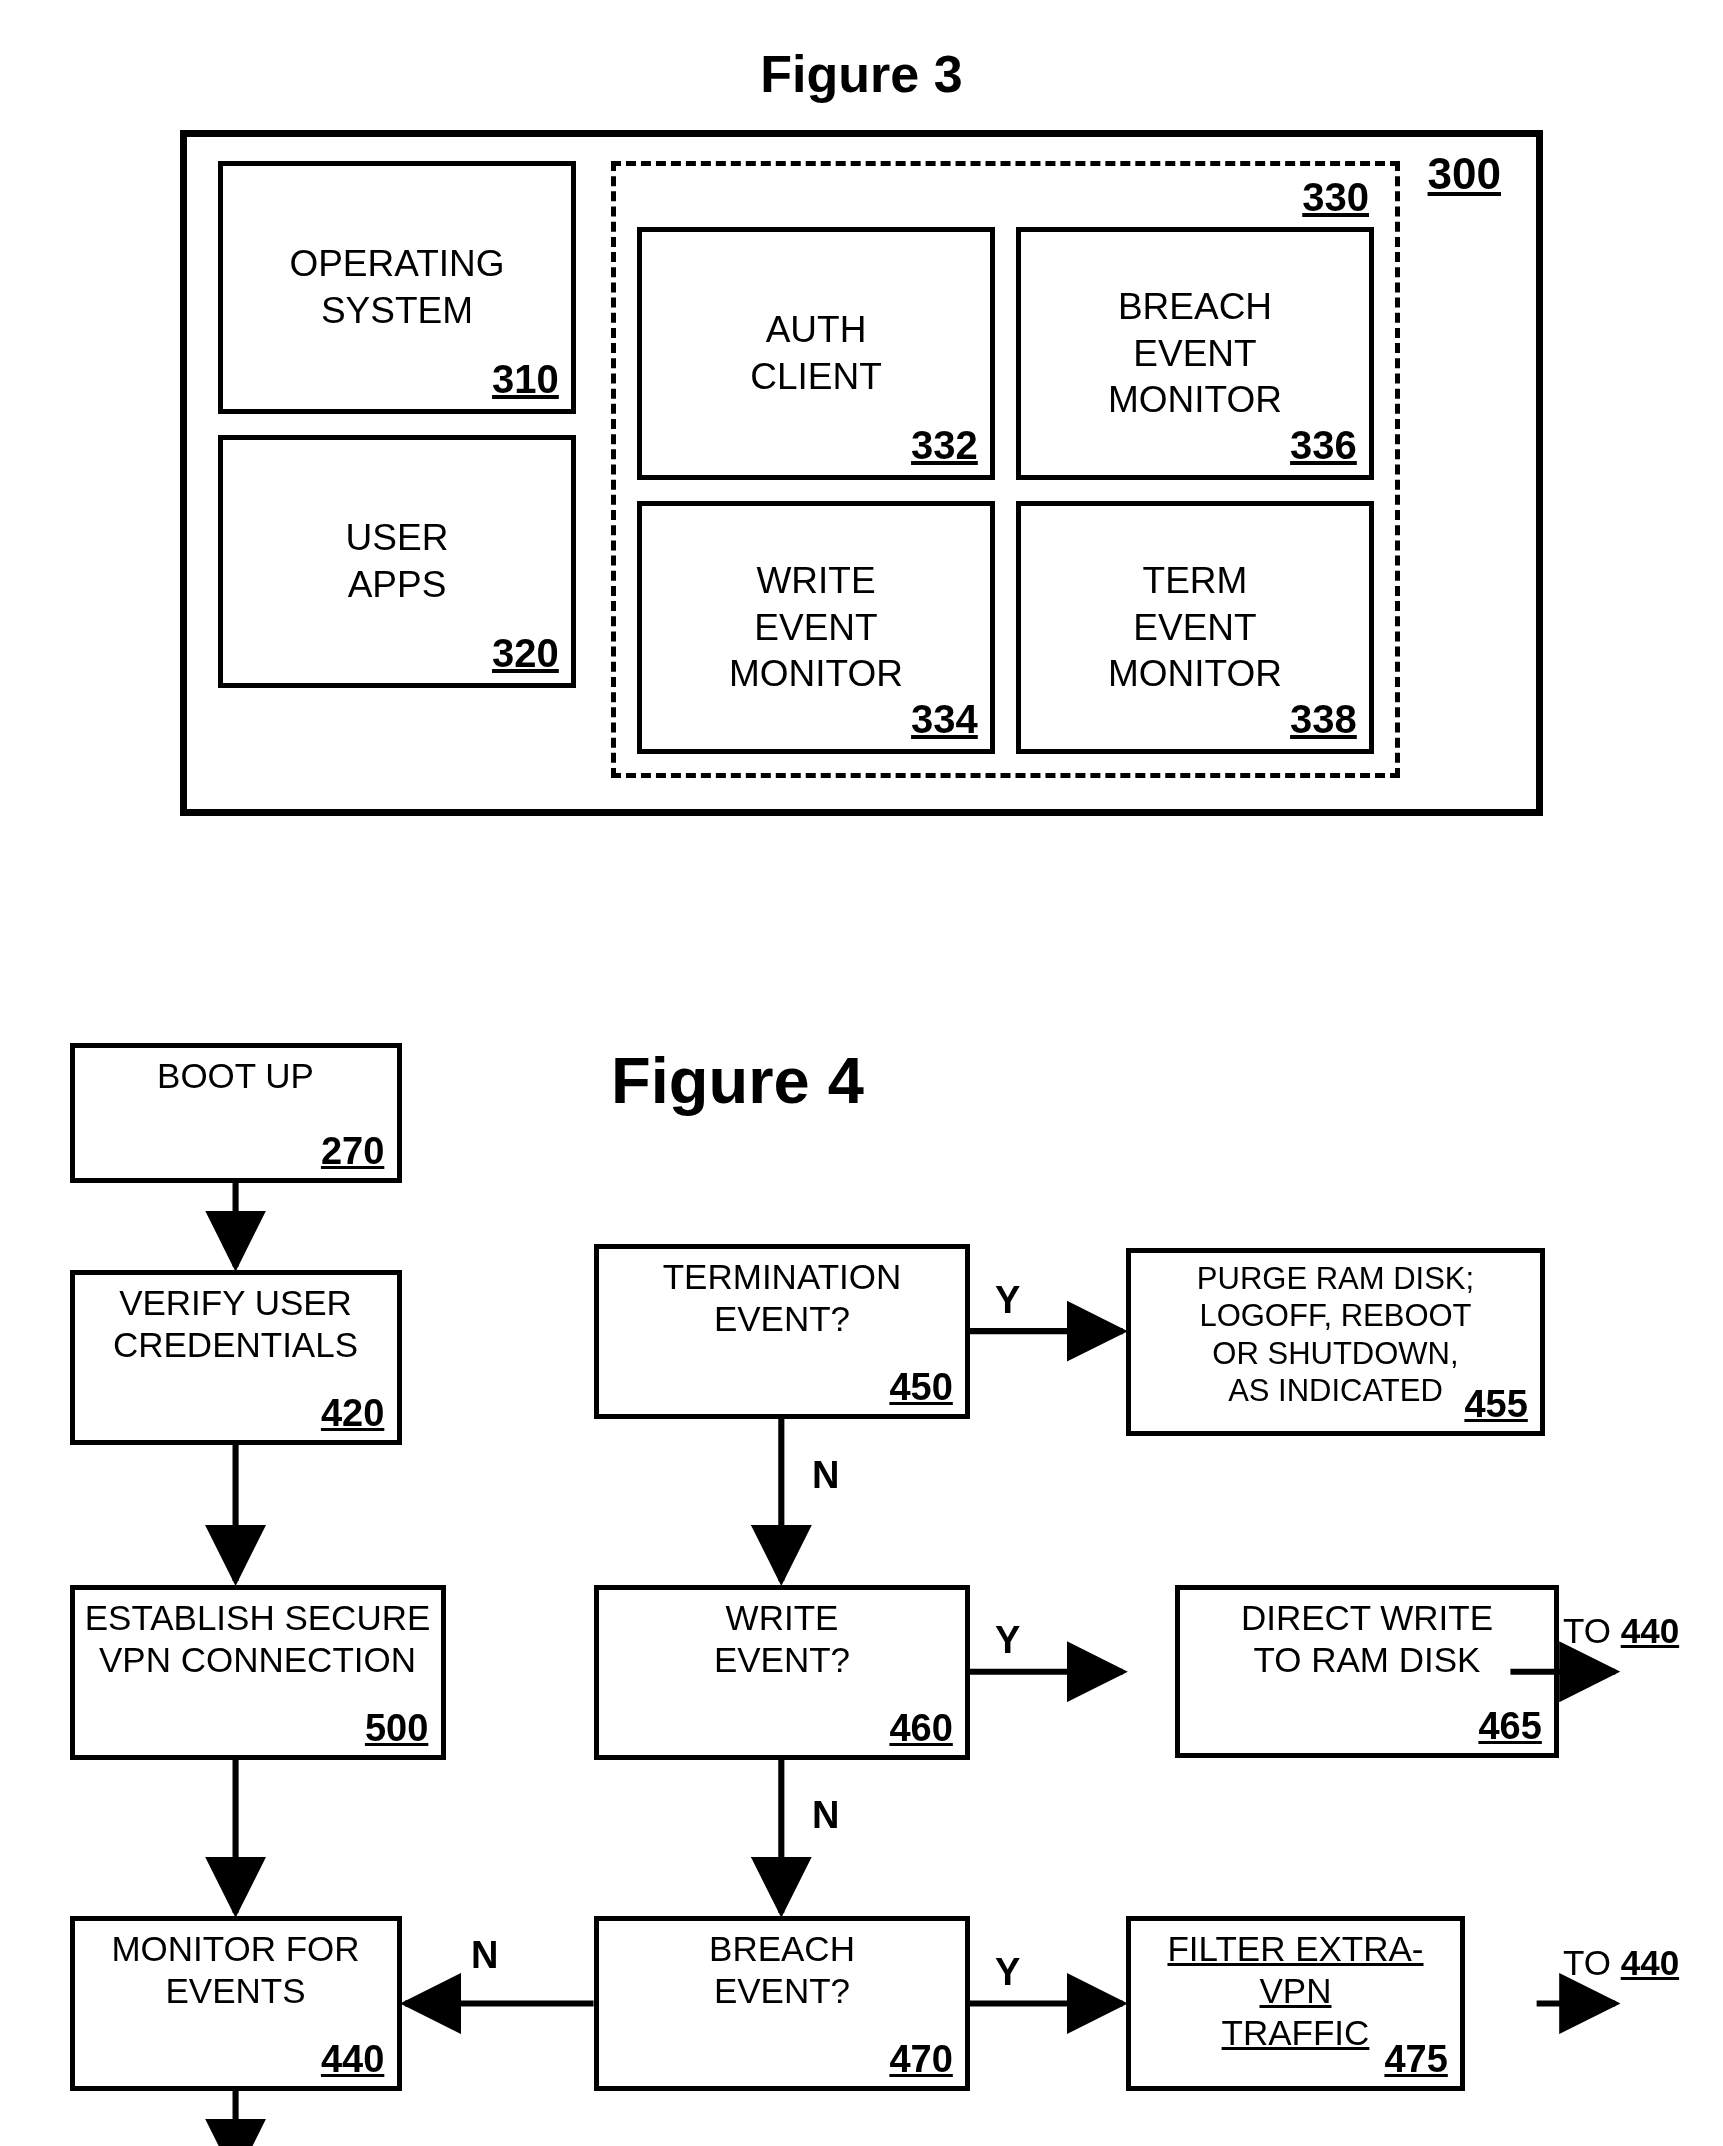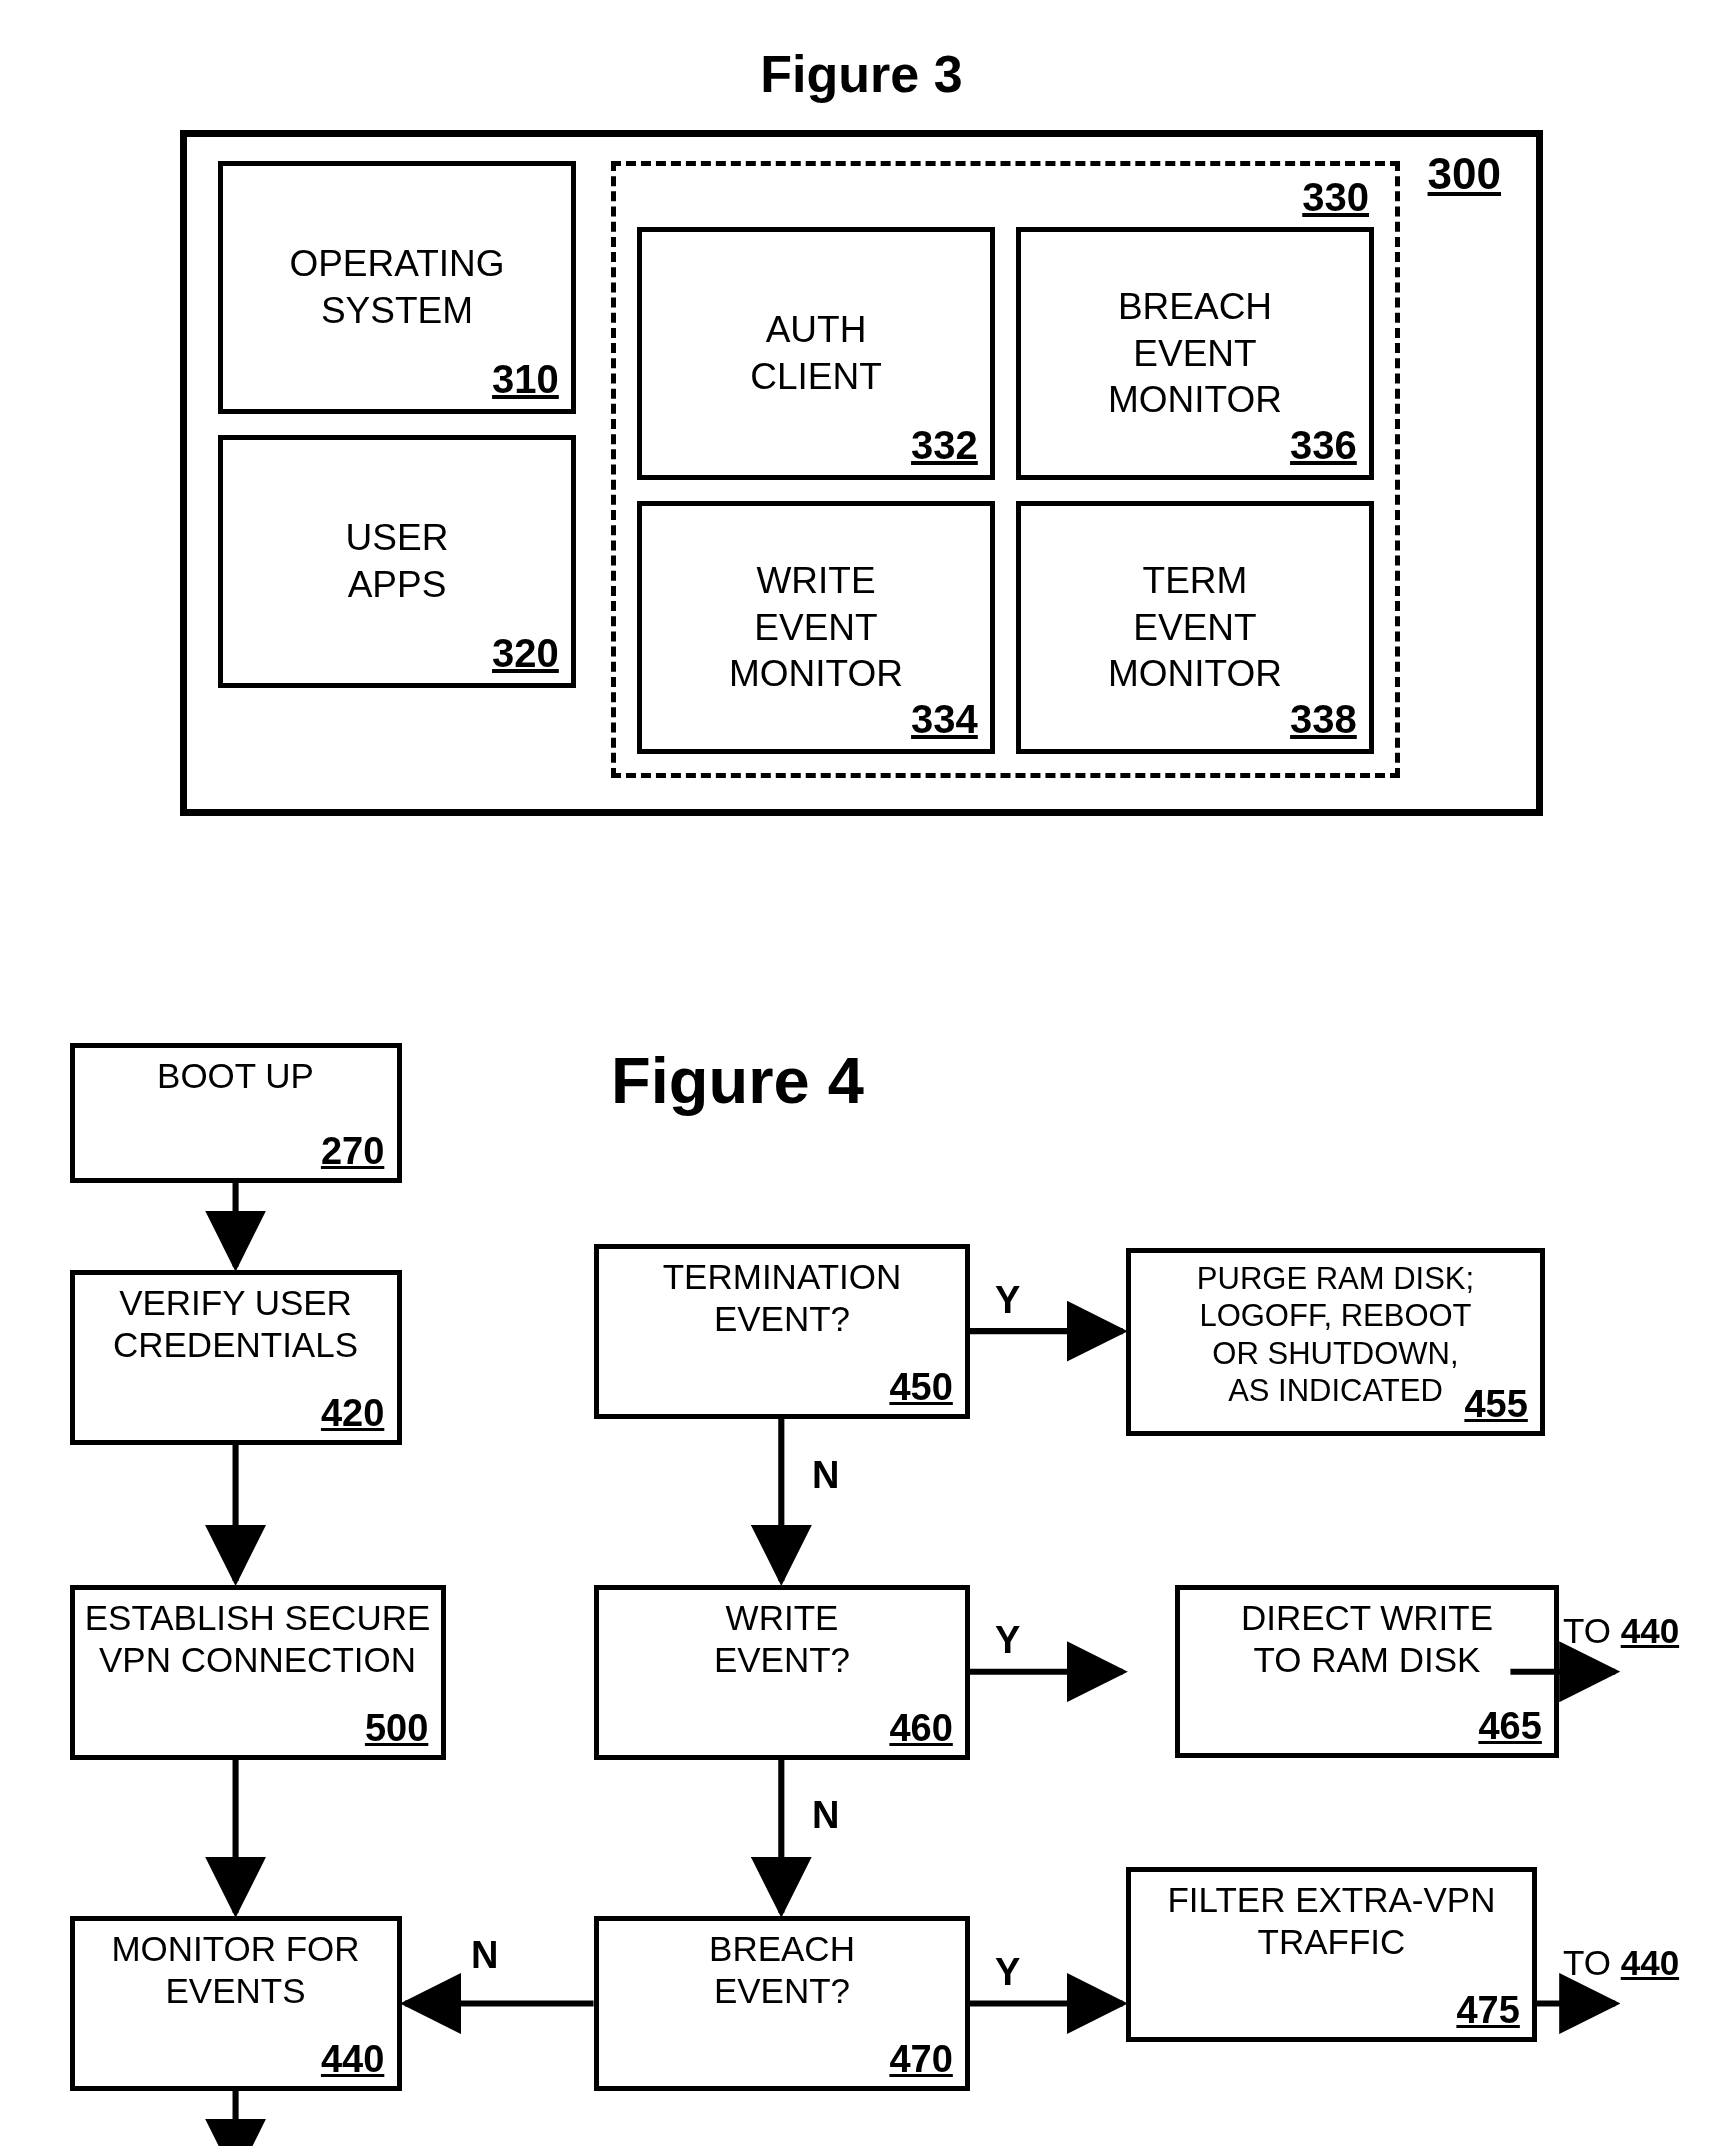--- a/index.html
+++ b/index.html
@@ -181,21 +181,21 @@
 LOGOFF, REBOOT
 OR SHUTDOWN,
 AS INDICATED</span>
     <span class="ref">455</span>
   </div>
   <div class="box4" style="left:1123px; top:542px; width:384px; height:173px;">
     <span style="white-space: pre-line;">DIRECT WRITE
 TO RAM DISK</span>
     <span class="ref">465</span>
   </div>
-  <div class="box4" style="left:1074px; top:824px; width:411px; height:175px;">
+  <div class="box4" style="left:1074px; top:873px; width:339px; height:175px;text-decoration:underline;">
     <span style="white-space: pre-line;">FILTER EXTRA-VPN
 TRAFFIC</span>
     <span class="ref">475</span>
   </div>
 
   <div class="yn" style="left:943px; top:236px;">Y</div>
   <div class="yn" style="left:760px;  top:411px;">N</div>
   <div class="yn" style="left:943px; top:576px;">Y</div>
   <div class="yn" style="left:760px;  top:751px;">N</div>
   <div class="yn" style="left:943px; top:908px;">Y</div>

